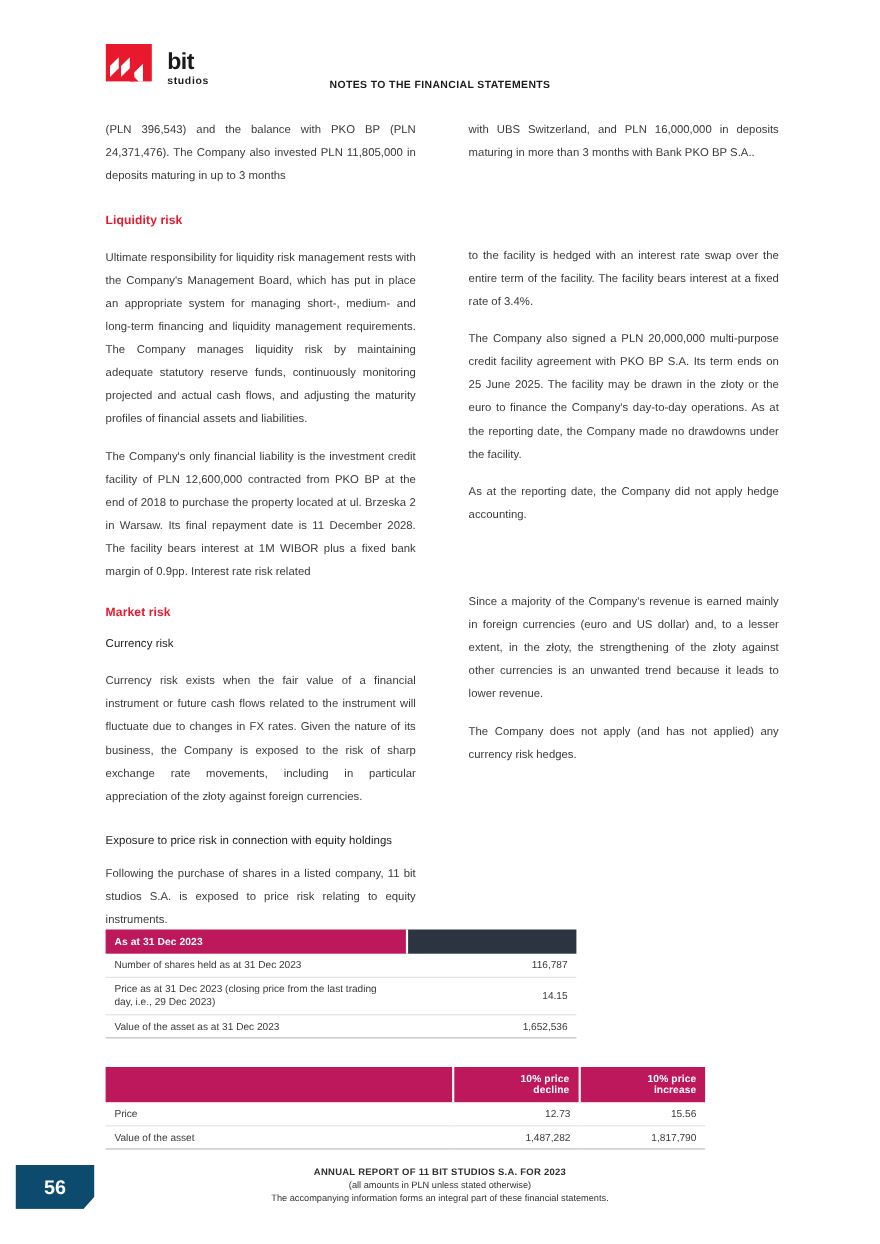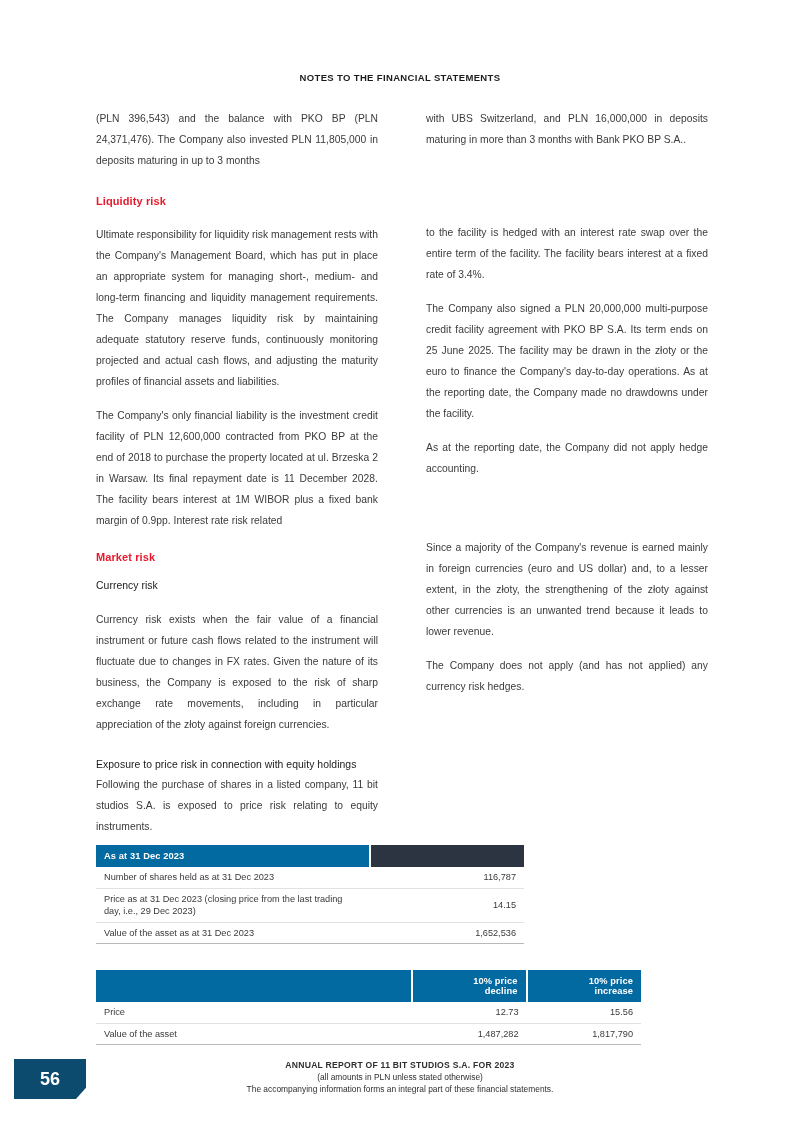--- a/index.html
+++ b/index.html
@@ -102,41 +102,41 @@
   }
   h2.section-red.first { margin-top: 24px; }
 
   h3.subhead {
     margin: 0 0 18px 0;
     font-size: 10.4px;
     font-weight: normal;
     color: #1a1a1a;
     letter-spacing: 0.05px;
   }
-  h3.subhead.wide { margin: 0 0 4px 0; }
+  h3.subhead.wide { margin: 0 0 14px 0; }
 
   .spacer-sm { height: 11px; }
 
   
   .tables {
     position: absolute;
     left: 96px;
     top: 845px;
     width: 612px;
   }
   table {
     border-collapse: collapse;
     font-size: 9.2px;
     color: #3a3a3a;
   }
   table.t1 { width: 428px; }
   table.t2 { width: 545px; margin-top: 26px; }
 
   thead th {
-    background: #0369a1;
+    background: #be185d;
     color: #ffffff;
     font-weight: bold;
     font-size: 9.3px;
     padding: 6px 8px;
     text-align: left;
     letter-spacing: 0.1px;
     border-right: 2px solid #ffffff;
   }
   thead th:last-child { border-right: none; }
   thead th.num { text-align: right; padding-left: 28px; }
@@ -193,20 +193,33 @@
   }
   .footer-line2, .footer-line3 {
     font-size: 8.4px;
     line-height: 12px;
   }
 </style>
 </head>
 <body>
 
 <div class="page-header">
+  <div class="logo-block">
+    <svg class="logo-mark" viewBox="0 0 52 44">
+      <rect x="0" y="0" width="42" height="34" fill="#e8192c"></rect>
+      <polygon points="4,30 4,20 12,12 12,22" fill="#ffffff"></polygon>
+      <polygon points="14,30 14,20 22,12 22,22" fill="#ffffff"></polygon>
+      <polygon points="26,34 26,26 34,18 34,34" fill="#ffffff"></polygon>
+      <polygon points="22,34 22,26 30,34" fill="#e8192c"></polygon>
+    </svg>
+    <span class="logo-word">
+      <span class="logo-bit">bit</span>
+      <span class="logo-studios">studios</span>
+    </span>
+  </div>
   <div class="header-title">NOTES TO THE FINANCIAL STATEMENTS</div>
 </div>
 
 <div class="content">
 
   <div class="col col-left">
     <p class="body">(PLN 396,543) and the balance with PKO BP (PLN 24,371,476). The Company also invested PLN 11,805,000 in deposits maturing in up to 3 months</p>
 
     <h2 class="section-red first">Liquidity risk</h2>
 

